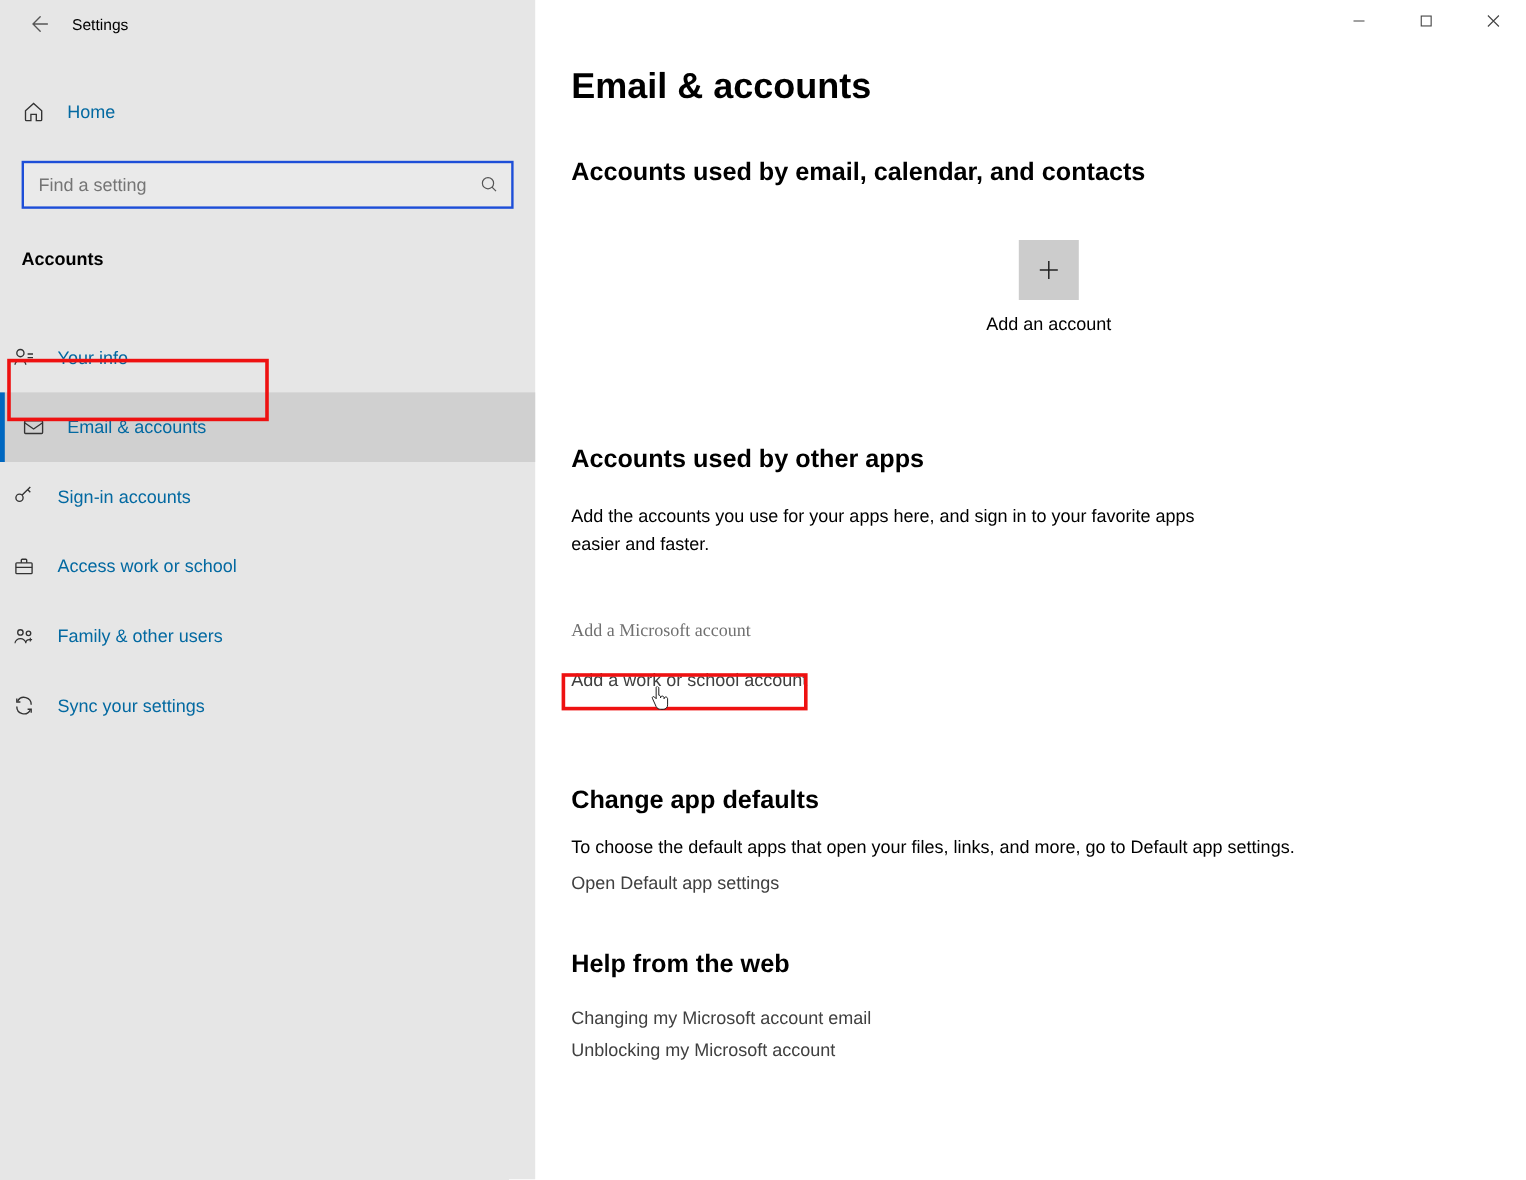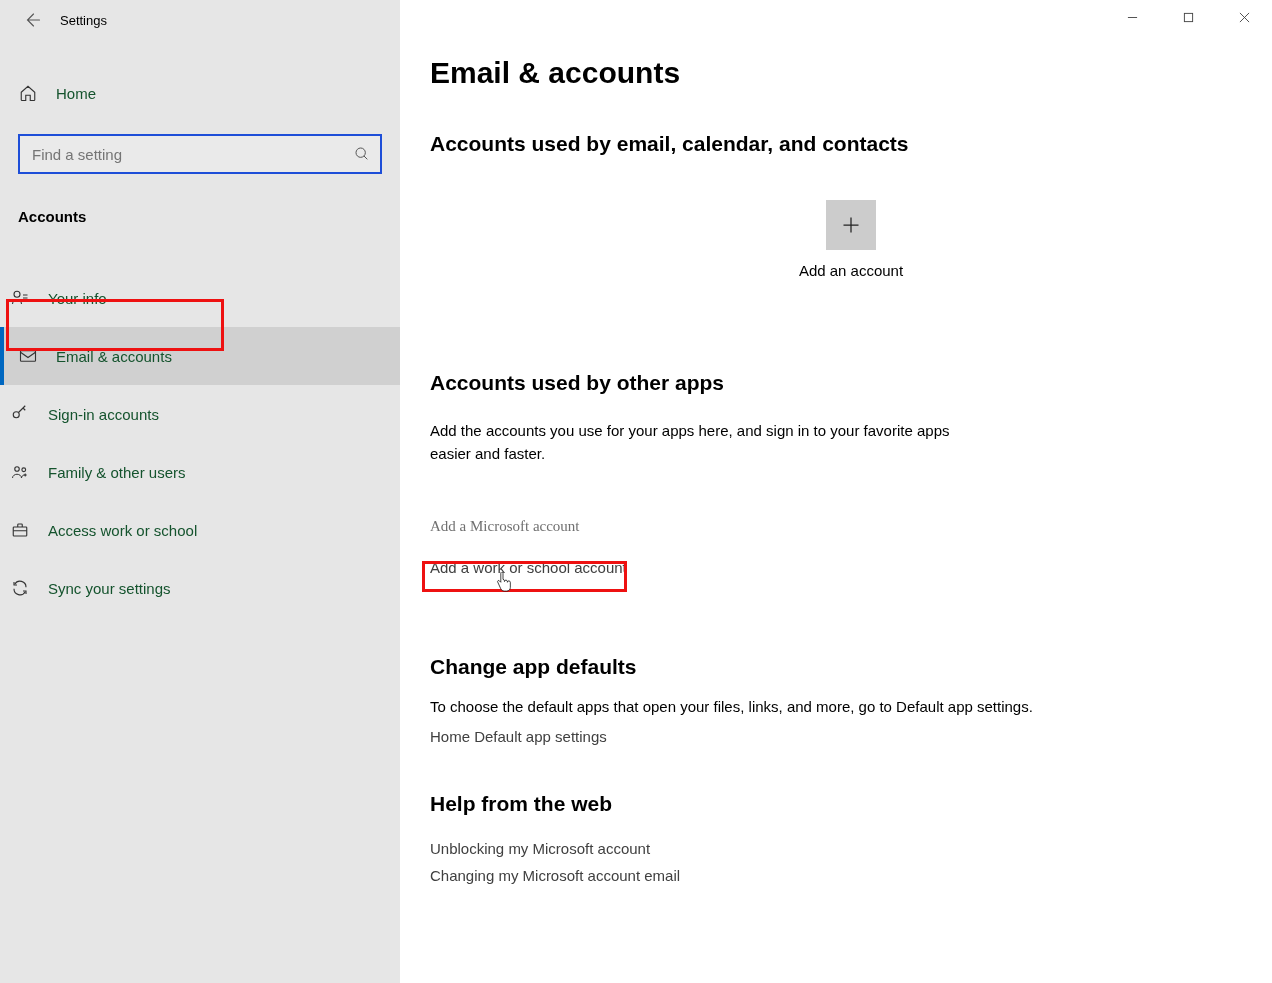--- a/index.html
+++ b/index.html
@@ -10,21 +10,21 @@
     color: #000;
     background: #fff;
     overflow: hidden;
   }
   .app {
     display: flex;
     width: 100%; height: 100%;
   }
   
   .sidebar {
-    width: 400px;
+    width: 446px;
     background: #e6e6e6;
     position: relative;
     display: flex;
     flex-direction: column;
   }
   .titlebar {
     height: 40px;
     display: flex;
     align-items: center;
     padding-left: 8px;
@@ -35,21 +35,21 @@
   }
   .back-btn svg { width: 18px; height: 18px; stroke: #555; }
   .app-title { font-size: 13px; margin-left: 4px; color: #000; }
   .home-row, .nav-item {
     height: 58px;
     display: flex;
     align-items: center;
     padding-left: 18px;
     gap: 18px;
     font-size: 15px;
-    color: #14532d;
+    color: #0369a1;
   }
   .home-row { margin-top: 24px; }
   .home-row svg, .nav-item svg { width: 20px; height: 18px; stroke: #333; fill: none; }
   .search-wrap {
     margin: 12px 18px 18px 18px;
   }
   .search {
     width: 100%;
     height: 40px;
     border: 2px solid #1d4ed8;
@@ -194,33 +194,33 @@
       <div class="nav-item">
         <svg viewBox="0 0 24 24">
             <circle cx="7" cy="13" r="4" stroke-width="1.5"></circle>
             <path d="M10 10l9-9M16 4l3 3" stroke-width="1.5"></path>
           </svg>
         <span class="nav-label">Sign-in accounts</span>
       </div>
 
       <div class="nav-item">
         <svg viewBox="0 0 24 24">
+            <rect x="3" y="8" width="18" height="12" rx="1" stroke-width="1.5"></rect>
+            <path d="M9 8V5a1 1 0 0 1 1-1h4a1 1 0 0 1 1 1v3M3 13h18" stroke-width="1.5"></path>
+          </svg>
+        <span class="nav-label">Access work or school</span>
+      </div>
+
+      <div class="nav-item">
+        <svg viewBox="0 0 24 24">
             <circle cx="8" cy="8" r="3" stroke-width="1.5"></circle>
             <circle cx="17" cy="9" r="2.5" stroke-width="1.5"></circle>
             <path d="M2 20c0-3 3-5 6-5s6 2 6 5M14 20c0-2 1.5-4 4-4 .5 0 1 .1 1.5.2M19 14v4M17 16h4" stroke-width="1.3"></path>
           </svg>
         <span class="nav-label">Family &amp; other users</span>
-      </div>
-
-      <div class="nav-item">
-        <svg viewBox="0 0 24 24">
-            <rect x="3" y="8" width="18" height="12" rx="1" stroke-width="1.5"></rect>
-            <path d="M9 8V5a1 1 0 0 1 1-1h4a1 1 0 0 1 1 1v3M3 13h18" stroke-width="1.5"></path>
-          </svg>
-        <span class="nav-label">Access work or school</span>
       </div>
 
       <div class="nav-item">
         <svg viewBox="0 0 24 24">
             <path d="M20 11A8 8 0 0 0 5 7M4 13a8 8 0 0 0 15 4" stroke-width="1.5"></path>
             <path d="M4 4v4h4M20 20v-4h-4" stroke-width="1.5"></path>
           </svg>
         <span class="nav-label">Sync your settings</span>
       </div>
     </div>
@@ -269,21 +269,21 @@
       <div class="highlight-red" style="left:-8px; top:43px; width:205px; height:31px;"></div>
 
       <svg class="cursor-fake" viewBox="0 0 24 30" style="left:64px; top:54px;">
         <path d="M9 2v12l-2-2c-1-1-3 0-2.3 1.5L9 23c1 2 3 3 5 3h3c3 0 5-2 5-5v-7c0-1-1-2-2-2s-2 1-2 2v-1c0-1-1-2-2-2s-2 1-2 2v-1c0-1-1-2-2-2V2c0-1-1-2-2-2S9 1 9 2z" fill="#fff" stroke="#000" stroke-width="1"></path>
       </svg>
     </div>
     <a class="link">Add a work or school account</a>
 
     <h2 class="section-title tight">Change app defaults</h2>
     <p class="body-text" style="margin-top:16px; max-width:720px;">To choose the default apps that open your files, links, and more, go to Default app settings.</p>
-    <a class="link" style="margin-top:10px;">Home Default app settings</a>
+    <a class="link" style="margin-top:10px;">Open Default app settings</a>
 
     <h2 class="section-title" style="margin-top:47px;">Help from the web</h2>
     <div class="help-links">
+      <a class="link">Changing my Microsoft account email</a>
       <a class="link">Unblocking my Microsoft account</a>
-      <a class="link">Changing my Microsoft account email</a>
     </div>
   </main>
 </div>
 
 </body></html>

